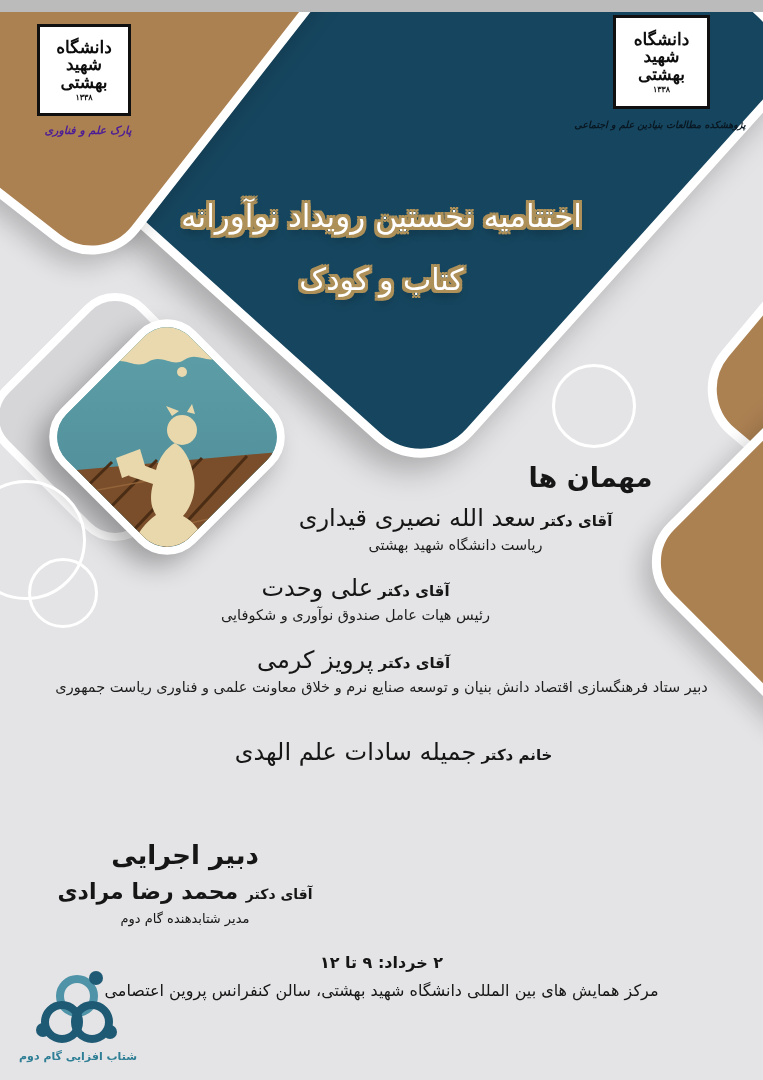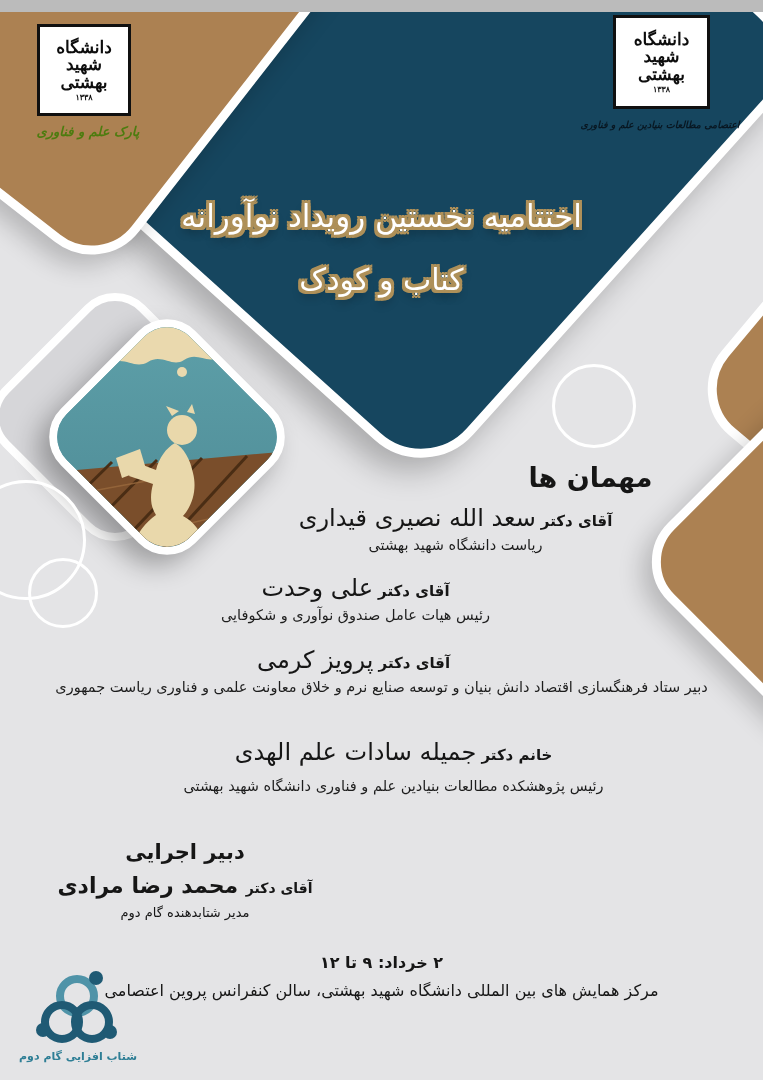--- a/index.html
+++ b/index.html
@@ -51,21 +51,21 @@
   .seal {
     position:absolute; background:#fff; border:3px solid #101010; z-index:6;
     display:flex; flex-direction:column; align-items:center; justify-content:center;
     font-family:"DejaVu Serif", serif; font-weight:bold; color:#0d0d0d;
     text-align:center; line-height:1.02;
   }
   .seal-tl { left:37px; top:12px; width:94px; height:92px; font-size:17px; }
   .seal-tr { left:613px; top:3px; width:97px; height:94px; font-size:17px; }
   .seal .year { font-size:8px; margin-top:2px; letter-spacing:1px; }
   .caption { position:absolute; z-index:6; text-align:center; font-family:"DejaVu Serif", serif; font-style:italic; font-weight:bold; }
-  .cap-tl { left:18px; top:112px; width:140px; font-size:13px; color:#4d7c0f; }
+  .cap-tl { left:18px; top:112px; width:140px; font-size:11px; color:#4c1d95; }
   .cap-tr { left:560px; top:103px; width:200px; font-size:9.5px; color:#081722; line-height:2.05; }
 
   
   .title { position:absolute; width:100%; text-align:center; z-index:5; color:#fff; font-weight:normal; letter-spacing:.5px;
     text-shadow:
       3px 0 0 #ae9059, -3px 0 0 #ae9059, 0 3px 0 #ae9059, 0 -3px 0 #ae9059,
       2px 2px 0 #ae9059, -2px 2px 0 #ae9059, 2px -2px 0 #ae9059, -2px -2px 0 #ae9059,
       3px 3px 0 #ae9059, -3px 3px 0 #ae9059, 3px -3px 0 #ae9059, -3px -3px 0 #ae9059,
       0 6px 8px rgba(0,0,0,.35);
   }
@@ -81,21 +81,21 @@
   .g-role { font-size:14.5px; margin-top:5px; color:#1d1d1d; }
   .g1 { top:492px; } .g1 .g-line { transform:translateX(74px); }
   .g2 { top:562px; } .g2 .g-line { transform:translateX(-26px); }
   .g3 { top:634px; } .g3 .g-name-wrap { transform:translateX(-28px); }
   .g4 { top:726px;padding-left:24px; } .g4 .g-role { margin-top:12px; }
 
   
   .col { position:absolute; z-index:5; text-align:center; color:#161616; }
   .col-exec { left:10px; top:828px; width:350px; }
   .col-sci  { left:383px; top:828px; width:374px; }
-  .col-heading { font-size:21px; font-weight:bold; }
+  .col-heading { font-size:26px; font-weight:bold; }
   .col-name { font-size:22px; font-weight:bold; margin-top:9px; }
   .col-prefix { font-size:14px; font-weight:bold; }
   .col-role { font-size:13px; margin-top:7px; }
 
   
   .footer-dt { top:941px; font-size:16px; font-weight:bold; }
   .footer-venue { top:969px; font-size:16px; }
 
   .knot { position:absolute; left:34px; top:956px; z-index:6; }
   .cap-knot { left:6px; top:1038px; width:144px; font-size:11px; font-style:normal;
@@ -171,21 +171,21 @@
   </div>
   <div class="caption cap-tl">پارک علم و فناوری</div>
 
   <div class="seal seal-tr">
     <span>دانشگاه</span>
     <span>شهید</span>
     <span>بهشتی</span>
     <span class="year">۱۳۳۸</span>
   </div>
   <div class="caption cap-tr">
-    <div>اعتصامی مطالعات بنیادین علم و فناوری</div>
+    <div>پژوهشکده مطالعات بنیادین علم و اجتماعی</div>
   </div>
 
   <div class="title title-1">اختتامیه نخستین رویداد نوآورانه</div>
   <div class="title title-2">کتاب و کودک</div>
 
   <div class="txt guests-heading">مهمان ها</div>
 
   <div class="txt guest g1">
     <div class="g-line">
       <span class="g-prefix">آقای دکتر</span>
@@ -208,21 +208,20 @@
       <span class="g-name-line">پرویز کرمی</span>
     </div>
     <div class="g-role">دبیر ستاد فرهنگسازی اقتصاد دانش بنیان و توسعه صنایع نرم و خلاق معاونت علمی و فناوری ریاست جمهوری</div>
   </div>
 
   <div class="txt guest g4">
     <div>
       <span class="g-prefix">خانم دکتر</span>
       <span class="g-name-line">جمیله سادات علم الهدی</span>
     </div>
-    <div class="g-role">رئیس پژوهشکده مطالعات بنیادین علم و فناوری دانشگاه شهید بهشتی</div>
   </div>
 
   <div class="col col-exec">
     <div class="col-heading">دبیر اجرایی</div>
     <div class="col-name">
       <span class="col-prefix">آقای دکتر</span>
       <span>محمد رضا مرادی</span>
     </div>
     <div class="col-role">مدیر شتابدهنده گام دوم</div>
   </div>

